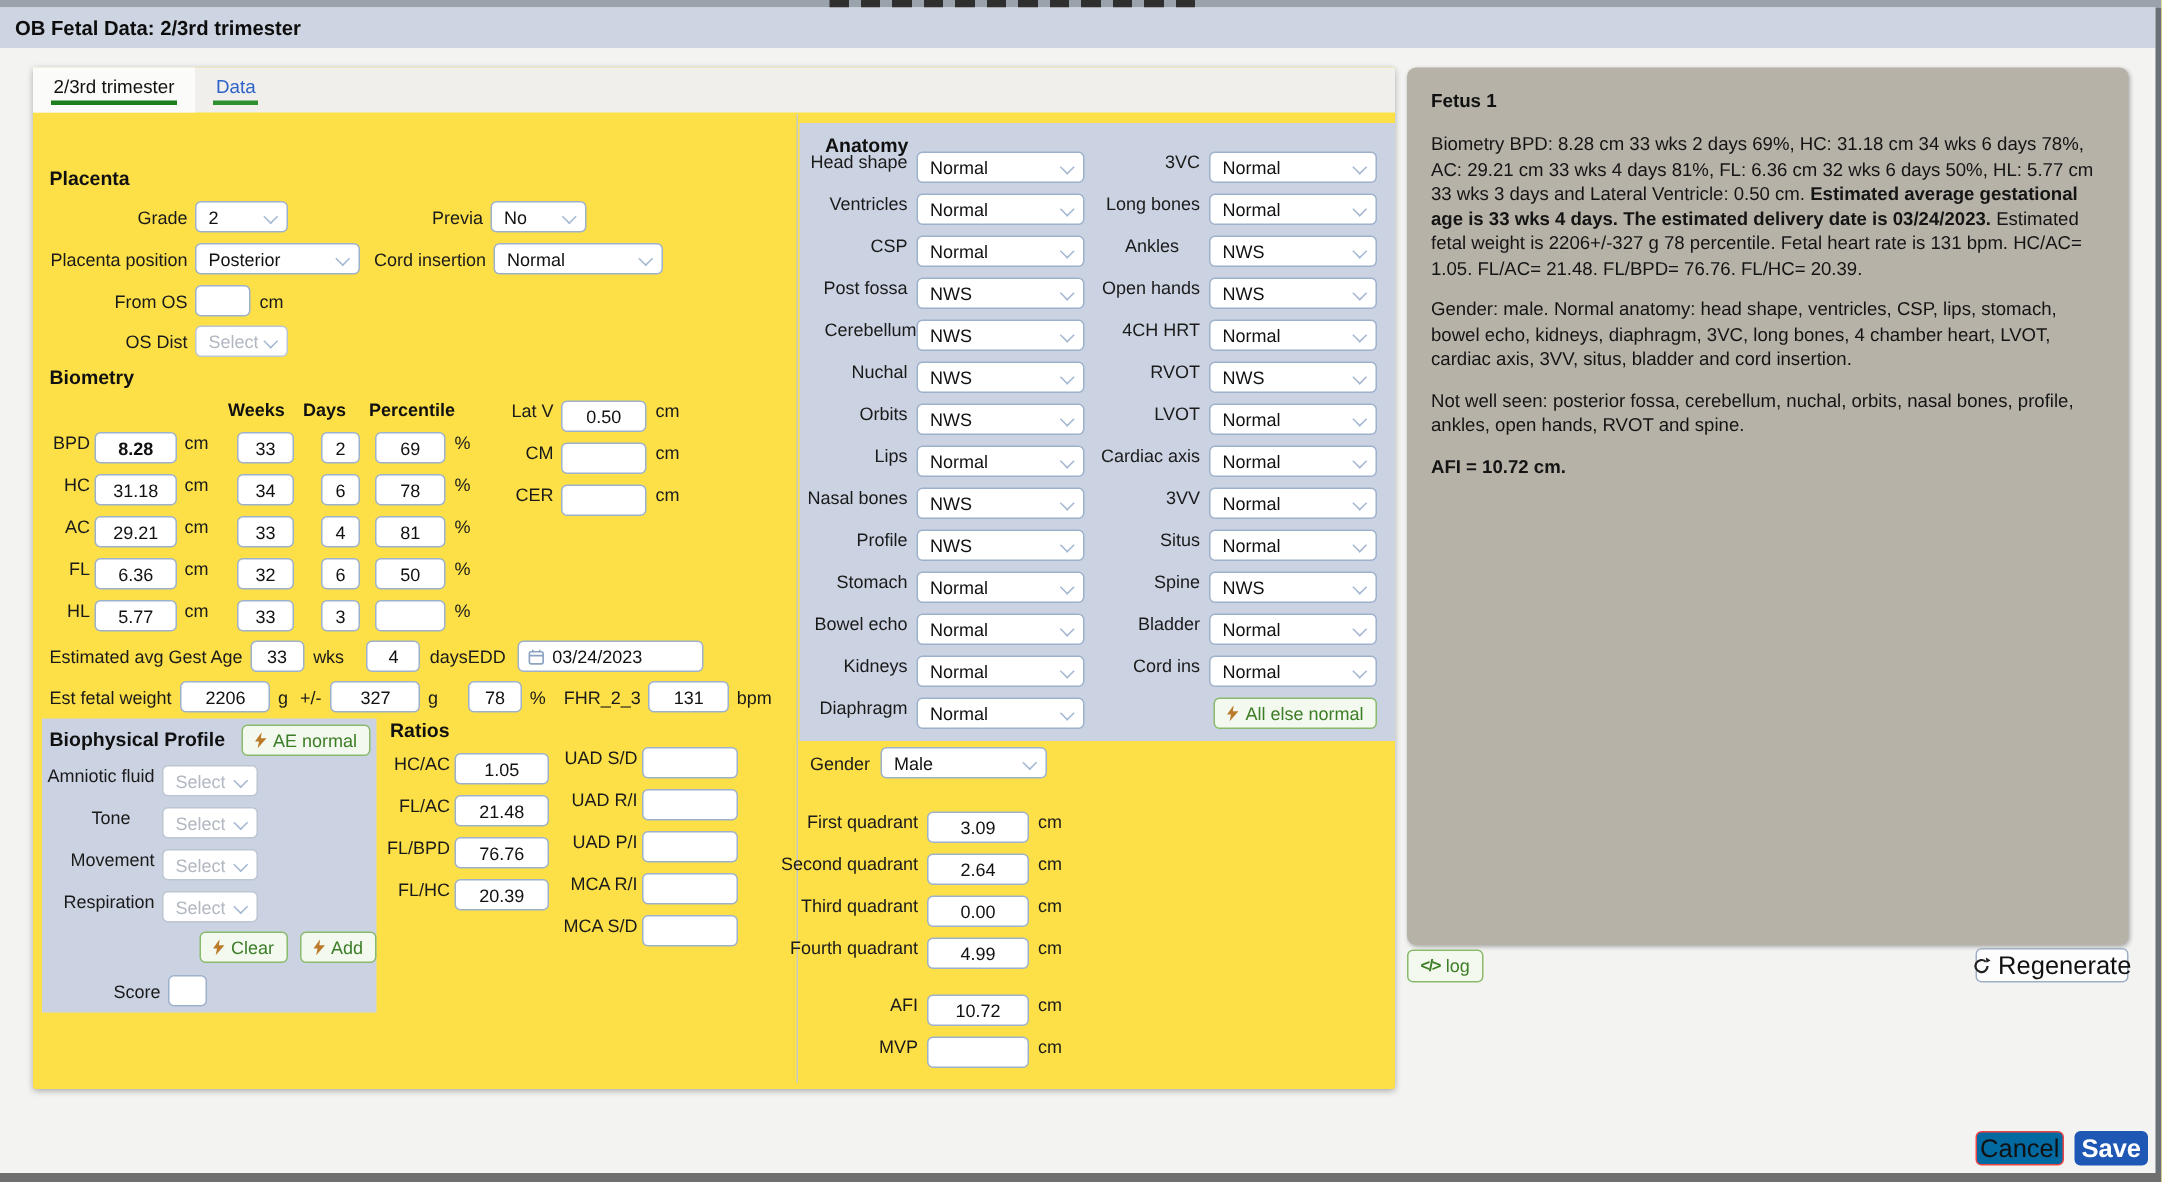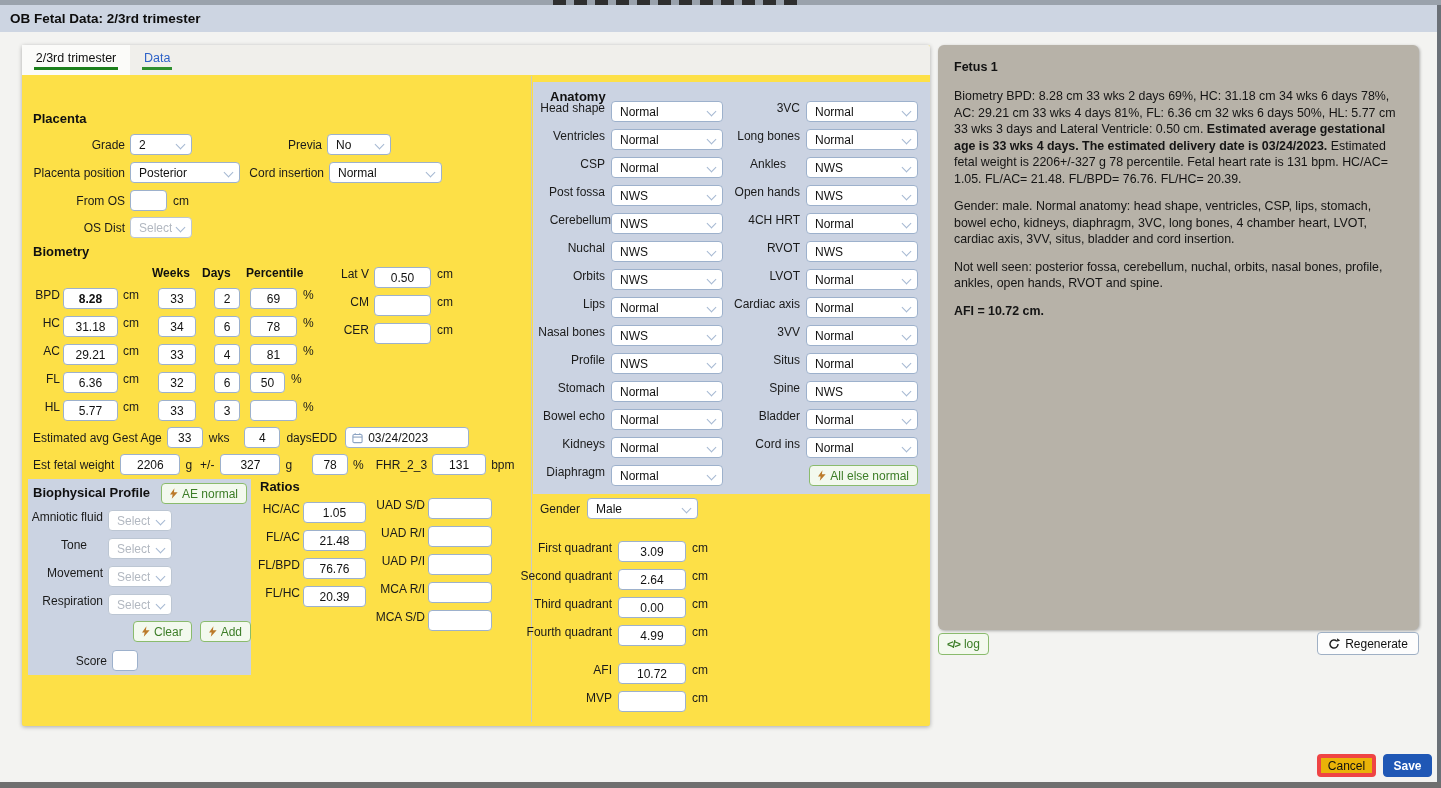--- a/index.html
+++ b/index.html
@@ -44,23 +44,23 @@
   .gbtn{display:inline-flex;align-items:center;gap:4px;height:21px;padding:0 8px;border:1px solid #8abb6d;
         border-radius:4px;background:#f3f9ee;color:#3c7d27;font-size:12px;cursor:pointer;box-sizing:border-box;
         font-family:"Liberation Sans",sans-serif;white-space:nowrap}
   .divider{position:absolute;left:509px;top:31px;width:1px;height:646px;background:#c9c9c6}
   
   .report{left:938px;top:45px;width:481px;height:585px;background:#b7b2a8;border-radius:6px;
           box-shadow:1px 1px 3px rgba(0,0,0,.3);box-sizing:border-box;padding:15px 16px;overflow:hidden}
   .report h3{margin:0 0 14px;font-size:12.5px;color:#111}
   .report p{margin:0 0 11px;font-size:12.4px;line-height:1.33;color:#141414}
   .btn{box-sizing:border-box;display:inline-flex;align-items:center;justify-content:center;gap:5px;
-       border-radius:4px;font-size:12px;cursor:pointer;font-family:"Liberation Sans",sans-serif}
+       border-radius:4px;font-size:17px;cursor:pointer;font-family:"Liberation Sans",sans-serif}
   .wbtn{background:#fdfdfd;border:1px solid #9fb0c5;color:#111}
-  .cancel{background:#eab308;border:4px solid #ef4444;color:#111}
+  .cancel{background:#0369a1;border:1px solid #ef4444;color:#111}
   .save{background:#1f57b5;border:1px solid #1f57b5;color:#fff;font-weight:bold}
   .codeic{font-weight:bold;font-size:11px;letter-spacing:-1px}
 </style>
 </head>
 <body>
 
 <div class="abs top-strip"></div>
 <div class="abs clip-text"></div>
 <div class="abs titlebar">
   <span class="t">OB Fetal Data: 2/3rd trimester</span>
@@ -148,21 +148,21 @@
       <input class="fi" style="margin-left: 18px; width: 26px;" value="4">
       <input class="fi" style="margin-left: 10px; width: 47px;" value="81">
       <span class="fl" style="margin-left:6px">%</span>
     </div>
     <div class="rw">
       <span class="fl tr" style="width:27px">FL</span>
       <input class="fi" style="margin-left: 3px; width: 55px;" value="6.36">
       <span class="fl" style="margin-left:5px;width:20px">cm</span>
       <input class="fi" style="margin-left: 15px; width: 38px;" value="32">
       <input class="fi" style="margin-left: 18px; width: 26px;" value="6">
-      <input class="fi" style="margin-left: 10px; width: 35px;" value="50">
+      <input class="fi" style="margin-left: 10px; width: 47px;" value="50">
       <span class="fl" style="margin-left:6px">%</span>
     </div>
     <div class="rw">
       <span class="fl tr" style="width:27px">HL</span>
       <input class="fi" style="margin-left: 3px; width: 55px;" value="5.77">
       <span class="fl" style="margin-left:5px;width:20px">cm</span>
       <input class="fi" style="margin-left: 15px; width: 38px;" value="33">
       <input class="fi" style="margin-left: 18px; width: 26px;" value="3">
       <input class="fi" style="margin-left: 10px; width: 47px;" value="">
       <span class="fl" style="margin-left:6px">%</span>

